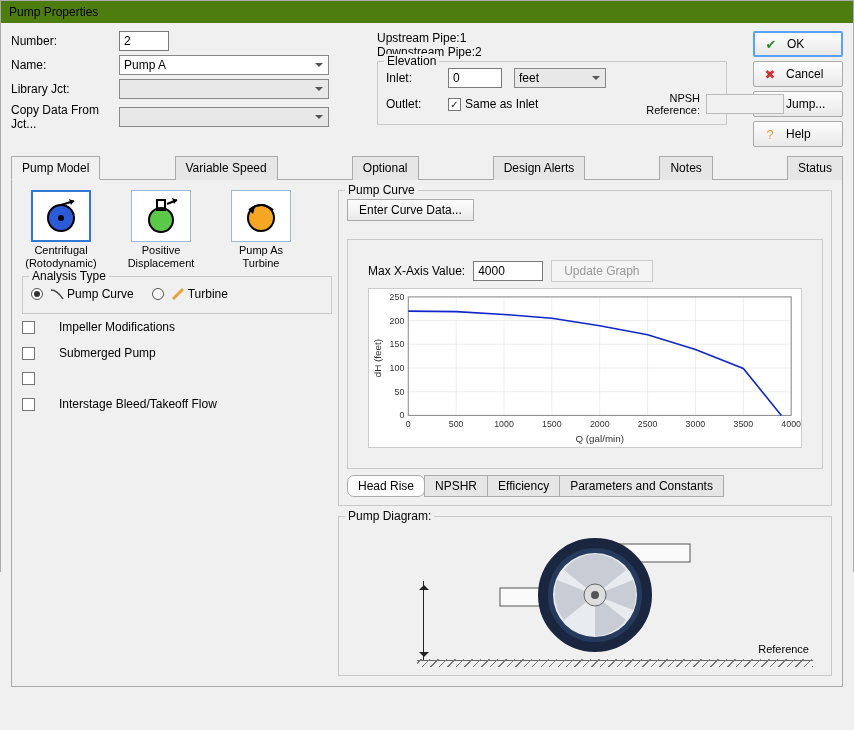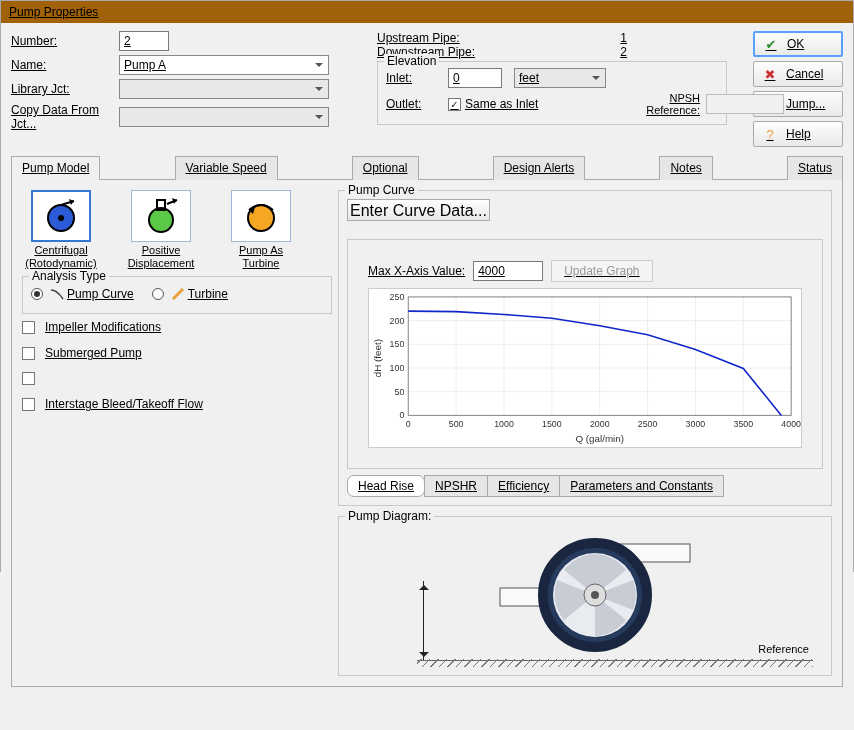--- a/index.html
+++ b/index.html
@@ -5,21 +5,21 @@
 * { box-sizing: border-box; margin: 0; padding: 0; }
 body {
   font-family: "Segoe UI", Tahoma, Arial, sans-serif;
   font-size: 12px;
   background: #f0f0f0;
   color: #000;
   width: 854px;
   height: 730px;
   overflow: hidden;
 }
-.window { width: 854px; height: 572px; border: 1px solid #aaa; background: #a16207; display: flex; flex-direction: column; text-decoration: underline; }
+.window { width: 854px; height: 572px; border: 1px solid #aaa; background: #4d7c0f; display: flex; flex-direction: column; }
 .titlebar { padding: 4px 8px; font-size: 12px; }
 .content { flex: 1; background: #f0f0f0; padding: 8px 10px; display: flex; flex-direction: column; position: relative; }
 .top-row { display: flex; gap: 6px; }
 .col-left { width: 360px; }
 .col-mid { width: 350px; }
 .col-right { flex: 1; display: flex; flex-direction: column; gap: 4px; align-items: flex-end; }
 
 .frow { display: flex; align-items: center; margin-bottom: 4px; }
 .lbl { width: 108px; }
 .txt { height: 20px; border: 1px solid #7a7a7a; background: #fff; padding: 1px 4px; font-size: 12px; font-family: inherit; }
@@ -52,26 +52,26 @@
 .model-icon { width: 60px; height: 52px; border: 1px solid #9fb8d8; background: #fff; display: flex; align-items: center; justify-content: center; margin: 0 auto 2px; }
 .model-btn.active .model-icon { border: 2px solid #3578d4; }
 .model-lbl { font-size: 11px; line-height: 1.2; }
 
 .group { border: 1px solid #c8c8c8; padding: 6px 8px 8px; margin-bottom: 6px; position: relative; }
 .group-label { position: absolute; top: -8px; left: 6px; background: #f0f0f0; padding: 0 3px; font-size: 12px; }
 .radio-row { display: flex; gap: 18px; align-items: center; padding: 4px 0; }
 .rb { width: 12px; height: 12px; border: 1px solid #555; border-radius: 50%; display: inline-flex; align-items: center; justify-content: center; margin-right: 4px; background: #fff; }
 .rb.sel::after { content: ""; width: 6px; height: 6px; border-radius: 50%; background: #333; }
 .cb-group { display: flex; flex-direction: column; gap: 12px; margin-top: 6px; }
-.cbrow { display: flex; align-items: center; gap: 10px; }
+.cbrow { display: flex; align-items: center; gap: 24px; }
 .cb { width: 13px; height: 13px; border: 1px solid #777; background: #fff; display: inline-flex; align-items: center; justify-content: center; }
 .cb.checked::after { content: "\2713"; font-size: 10px; color: #222; }
 
 .pumpcurve-panel { border: 1px solid #c8c8c8; padding: 8px; position: relative; }
-.btn-ecv { height: 22px; border: 1px solid #aaa; background: linear-gradient(#fdfdfd,#e9e9e9); padding: 2px 2px; cursor: pointer; font-family: inherit; font-size: 16px; }
+.btn-ecv { height: 22px; border: 1px solid #aaa; background: linear-gradient(#fdfdfd,#e9e9e9); padding: 2px 11px; cursor: pointer; font-family: inherit; font-size: 12px; }
 .subpanel { border: 1px solid #c8c8c8; padding: 20px; margin-top: 18px; }
 .maxx-row { display: flex; align-items: center; gap: 8px; margin-bottom: 6px; }
 .ghost-btn { height: 22px; border: 1px solid #ccc; background: #f4f4f4; color: #999; padding: 2px 12px; font-family: inherit; font-size: 12px; }
 
 .chart-area { width: 100%; height: 160px; border: 1px solid #ccc; background: #fff; position: relative; }
 .chart-svg { width: 100%; height: 100%; }
 
 .subtabbar { display: flex; margin-top: 6px; }
 .subtab { padding: 3px 10px; border: 1px solid #aaa; background: #e6e6e6; font-size: 12px; cursor: pointer; margin-right: -1px; }
 .subtab.active { background: #fff; border-radius: 7px; }
@@ -82,21 +82,21 @@
 .ref-hatch { position: absolute; left: 70px; right: 10px; bottom: -2px; height: 8px; background: repeating-linear-gradient(-45deg, #777 0 1px, transparent 1px 6px); }
 .ref-label { position: absolute; right: 14px; bottom: 10px; font-size: 11px; }
 .dim-arrow { position: absolute; left: 72px; bottom: 4px; width: 10px; height: 80px; }
 .dim-arrow::before, .dim-arrow::after { content: ""; position: absolute; left: 4px; background: #222; }
 .dim-arrow::before { top: 0; bottom: 0; width: 1px; }
 .da-up, .da-down { position: absolute; left: 0; border: 5px solid transparent; }
 .da-up { top: -1px; border-bottom-color: #222; }
 .da-down { bottom: -1px; border-top-color: #222; }
 
 .pipe-rows { margin-bottom: 2px; }
-.pipe-rows .r { display: flex; justify-content: space-between; padding-right: 100px; }
+.pipe-rows .r { display: flex; justify-content: flex-start; padding-right: 100px; }
 .small-icon { display: inline-block; width: 14px; height: 14px; vertical-align: middle; }
 </style>
 </head>
 <body>
 <div class="window">
 
 <div class="titlebar"><span>Pump Properties</span></div>
 
 <div class="content">
 

